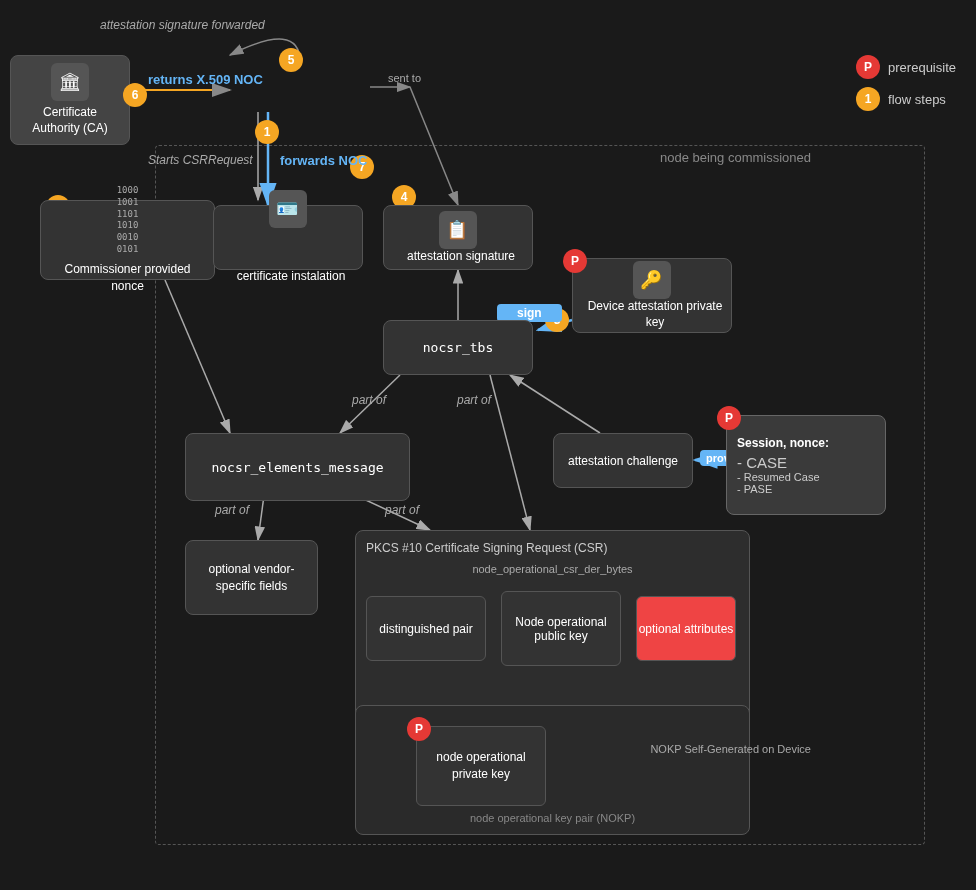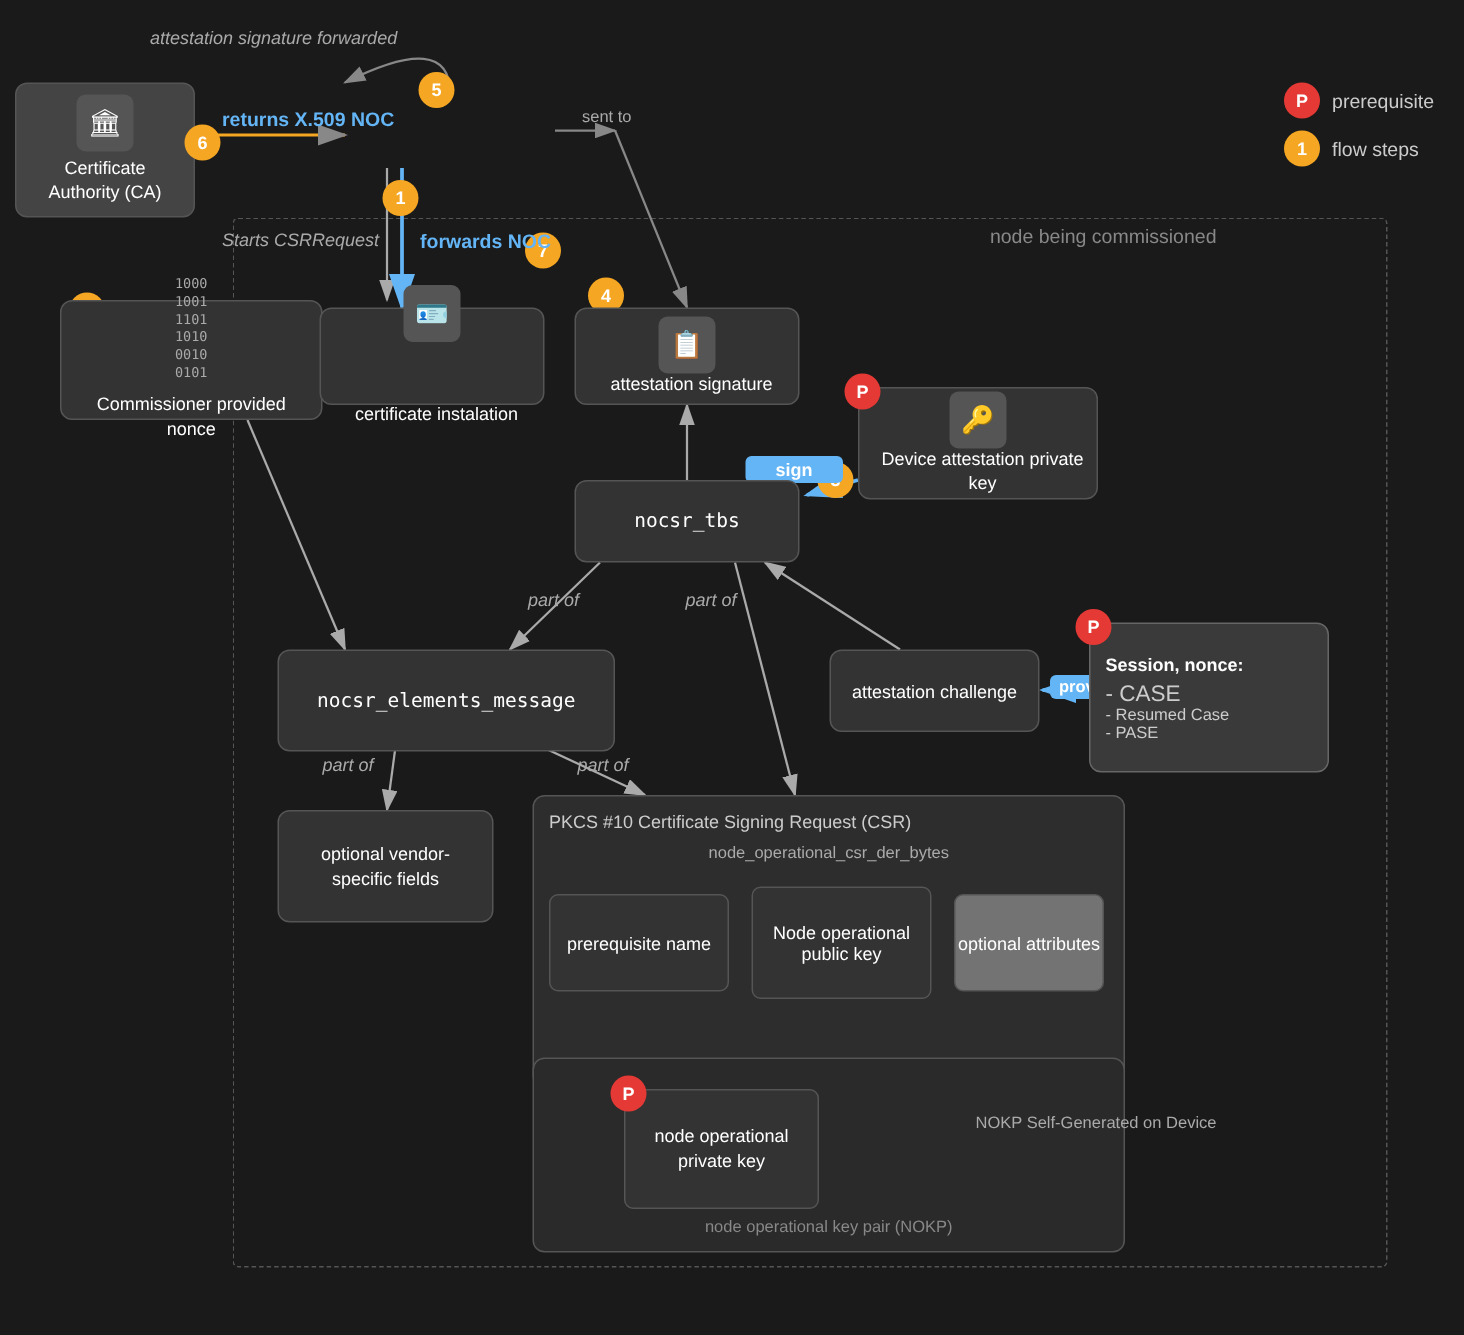--- a/index.html
+++ b/index.html
@@ -160,21 +160,21 @@
       padding: 10px;
       font-size: 12px;
       background: #3a3a3a;
       border: 1px solid #666;
       text-align: left;
     }
 
     .node-optional-vendor {
       left: 185px;
       top: 540px;
-      width: 144px;
+      width: 133px;
       height: 75px;
       font-size: 12px;
       flex-direction: column;
     }
 
     .node-csr-container {
       position: absolute;
       left: 355px;
       top: 530px;
       width: 395px;
@@ -230,21 +230,21 @@
       font-size: 12px;
       color: #fff;
     }
 
     .node-opt-attrs {
       position: absolute;
       left: 280px;
       top: 65px;
       width: 100px;
       height: 65px;
-      background: #737373;
+      background: #ef4444;
       border: 1px solid #555;
       border-radius: 6px;
       display: flex;
       align-items: center;
       justify-content: center;
       text-align: center;
       font-size: 12px;
       color: #fff;
     }
 
@@ -559,21 +559,21 @@
 
   <div class="node node-optional-vendor">
     <span style="font-size:12px;line-height:1.4;text-align:center;">optional vendor-specific fields</span>
   </div>
 
   <div class="node-csr-container">
     <div class="csr-title">PKCS #10 Certificate Signing Request (CSR)</div>
     <div class="csr-subtitle">node_operational_csr_der_bytes</div>
 
     <div class="node-dist-name">
-      <span>prerequisite name</span>
+      <span>distinguished pair</span>
     </div>
 
     <div class="node-op-pubkey">
       <span>Node operational public key</span>
     </div>
 
     <div class="node-opt-attrs">
       <span>optional attributes</span>
     </div>
   </div>

